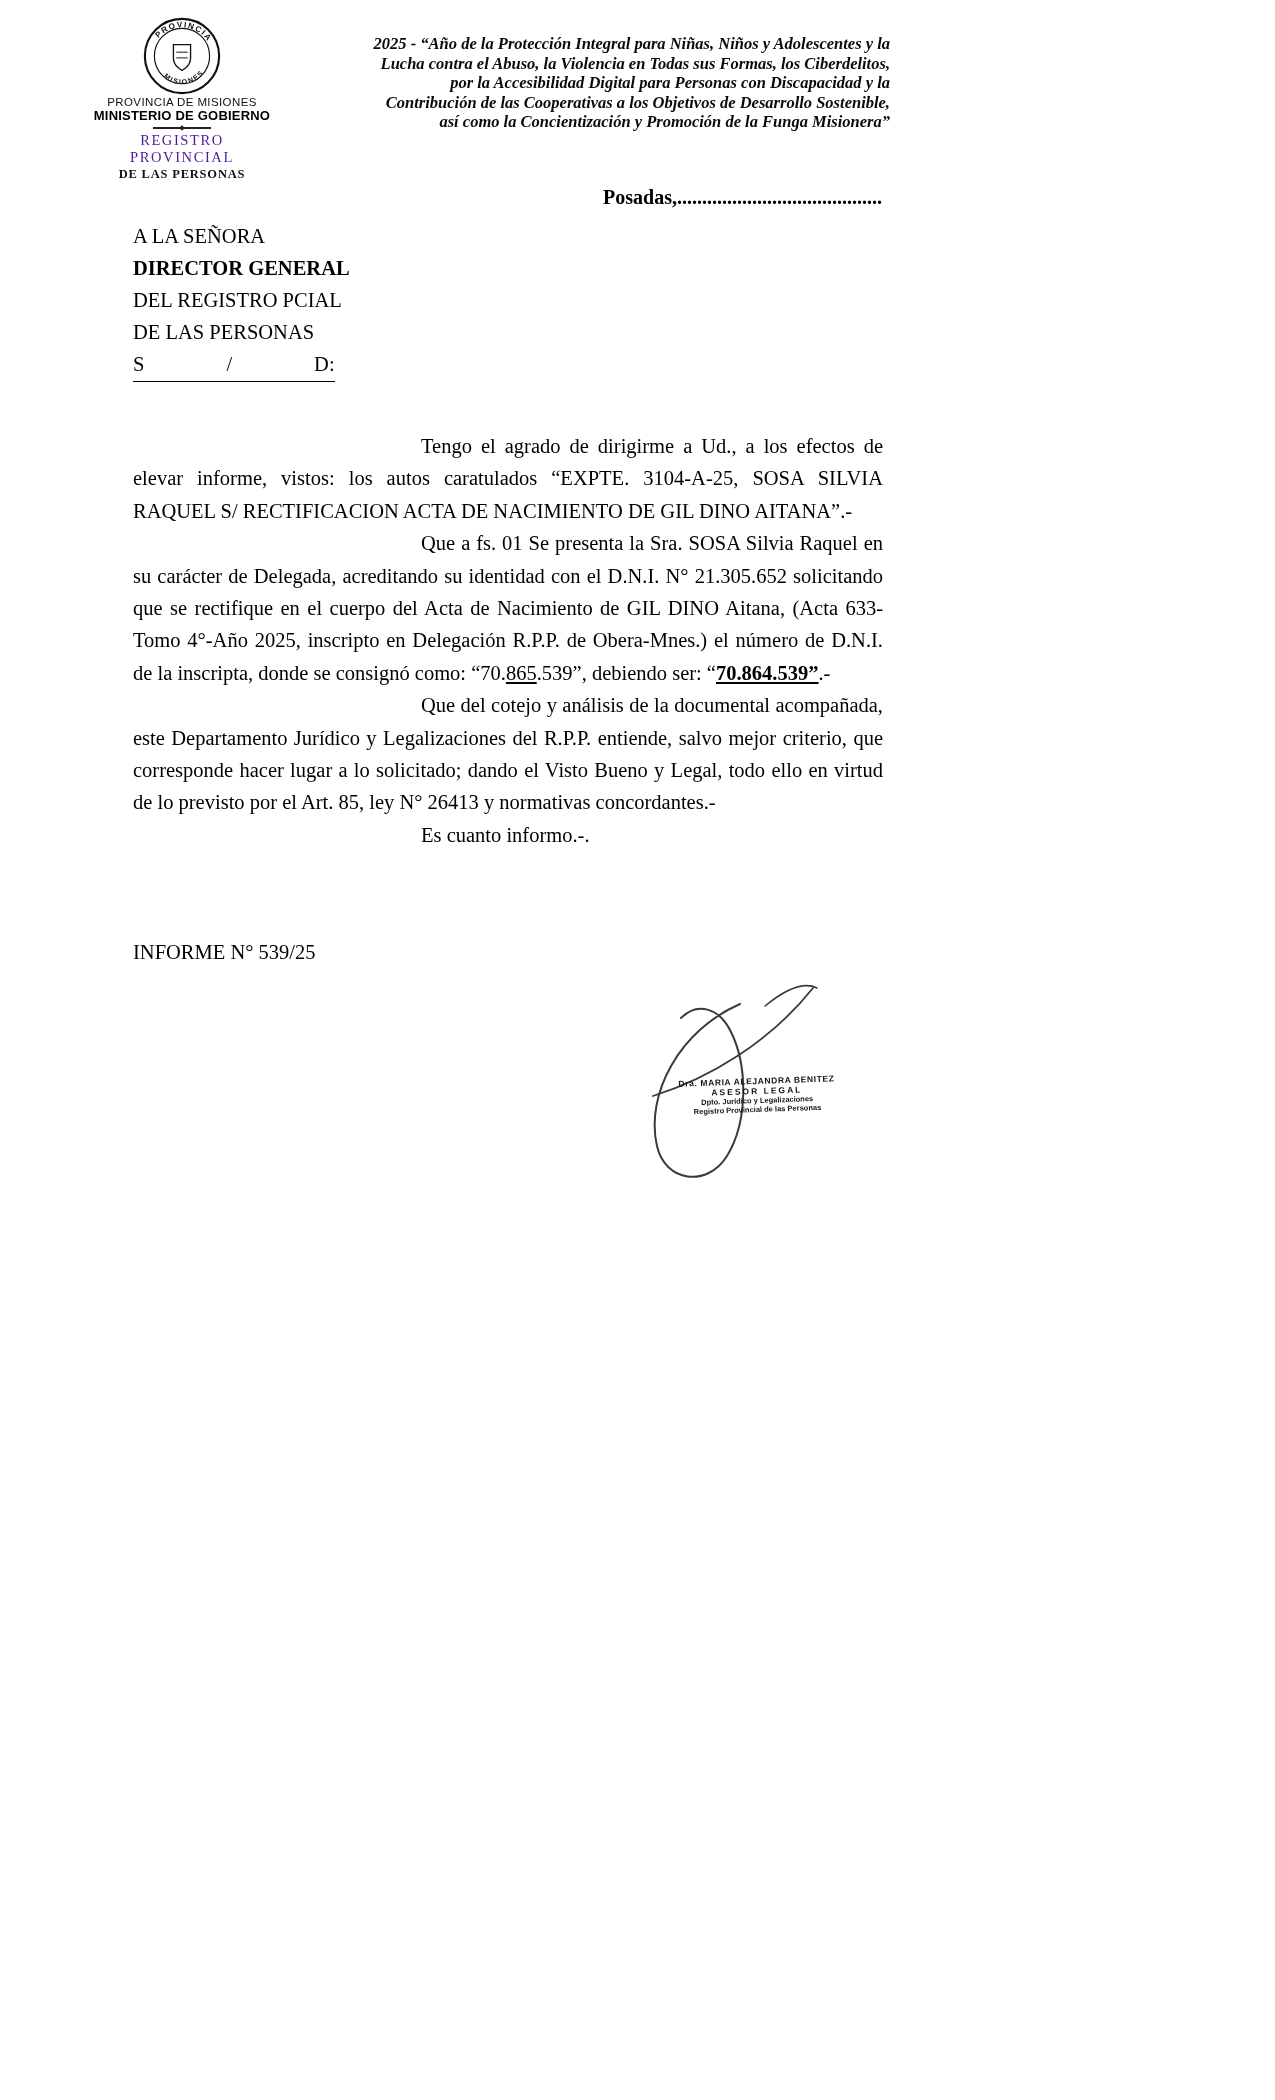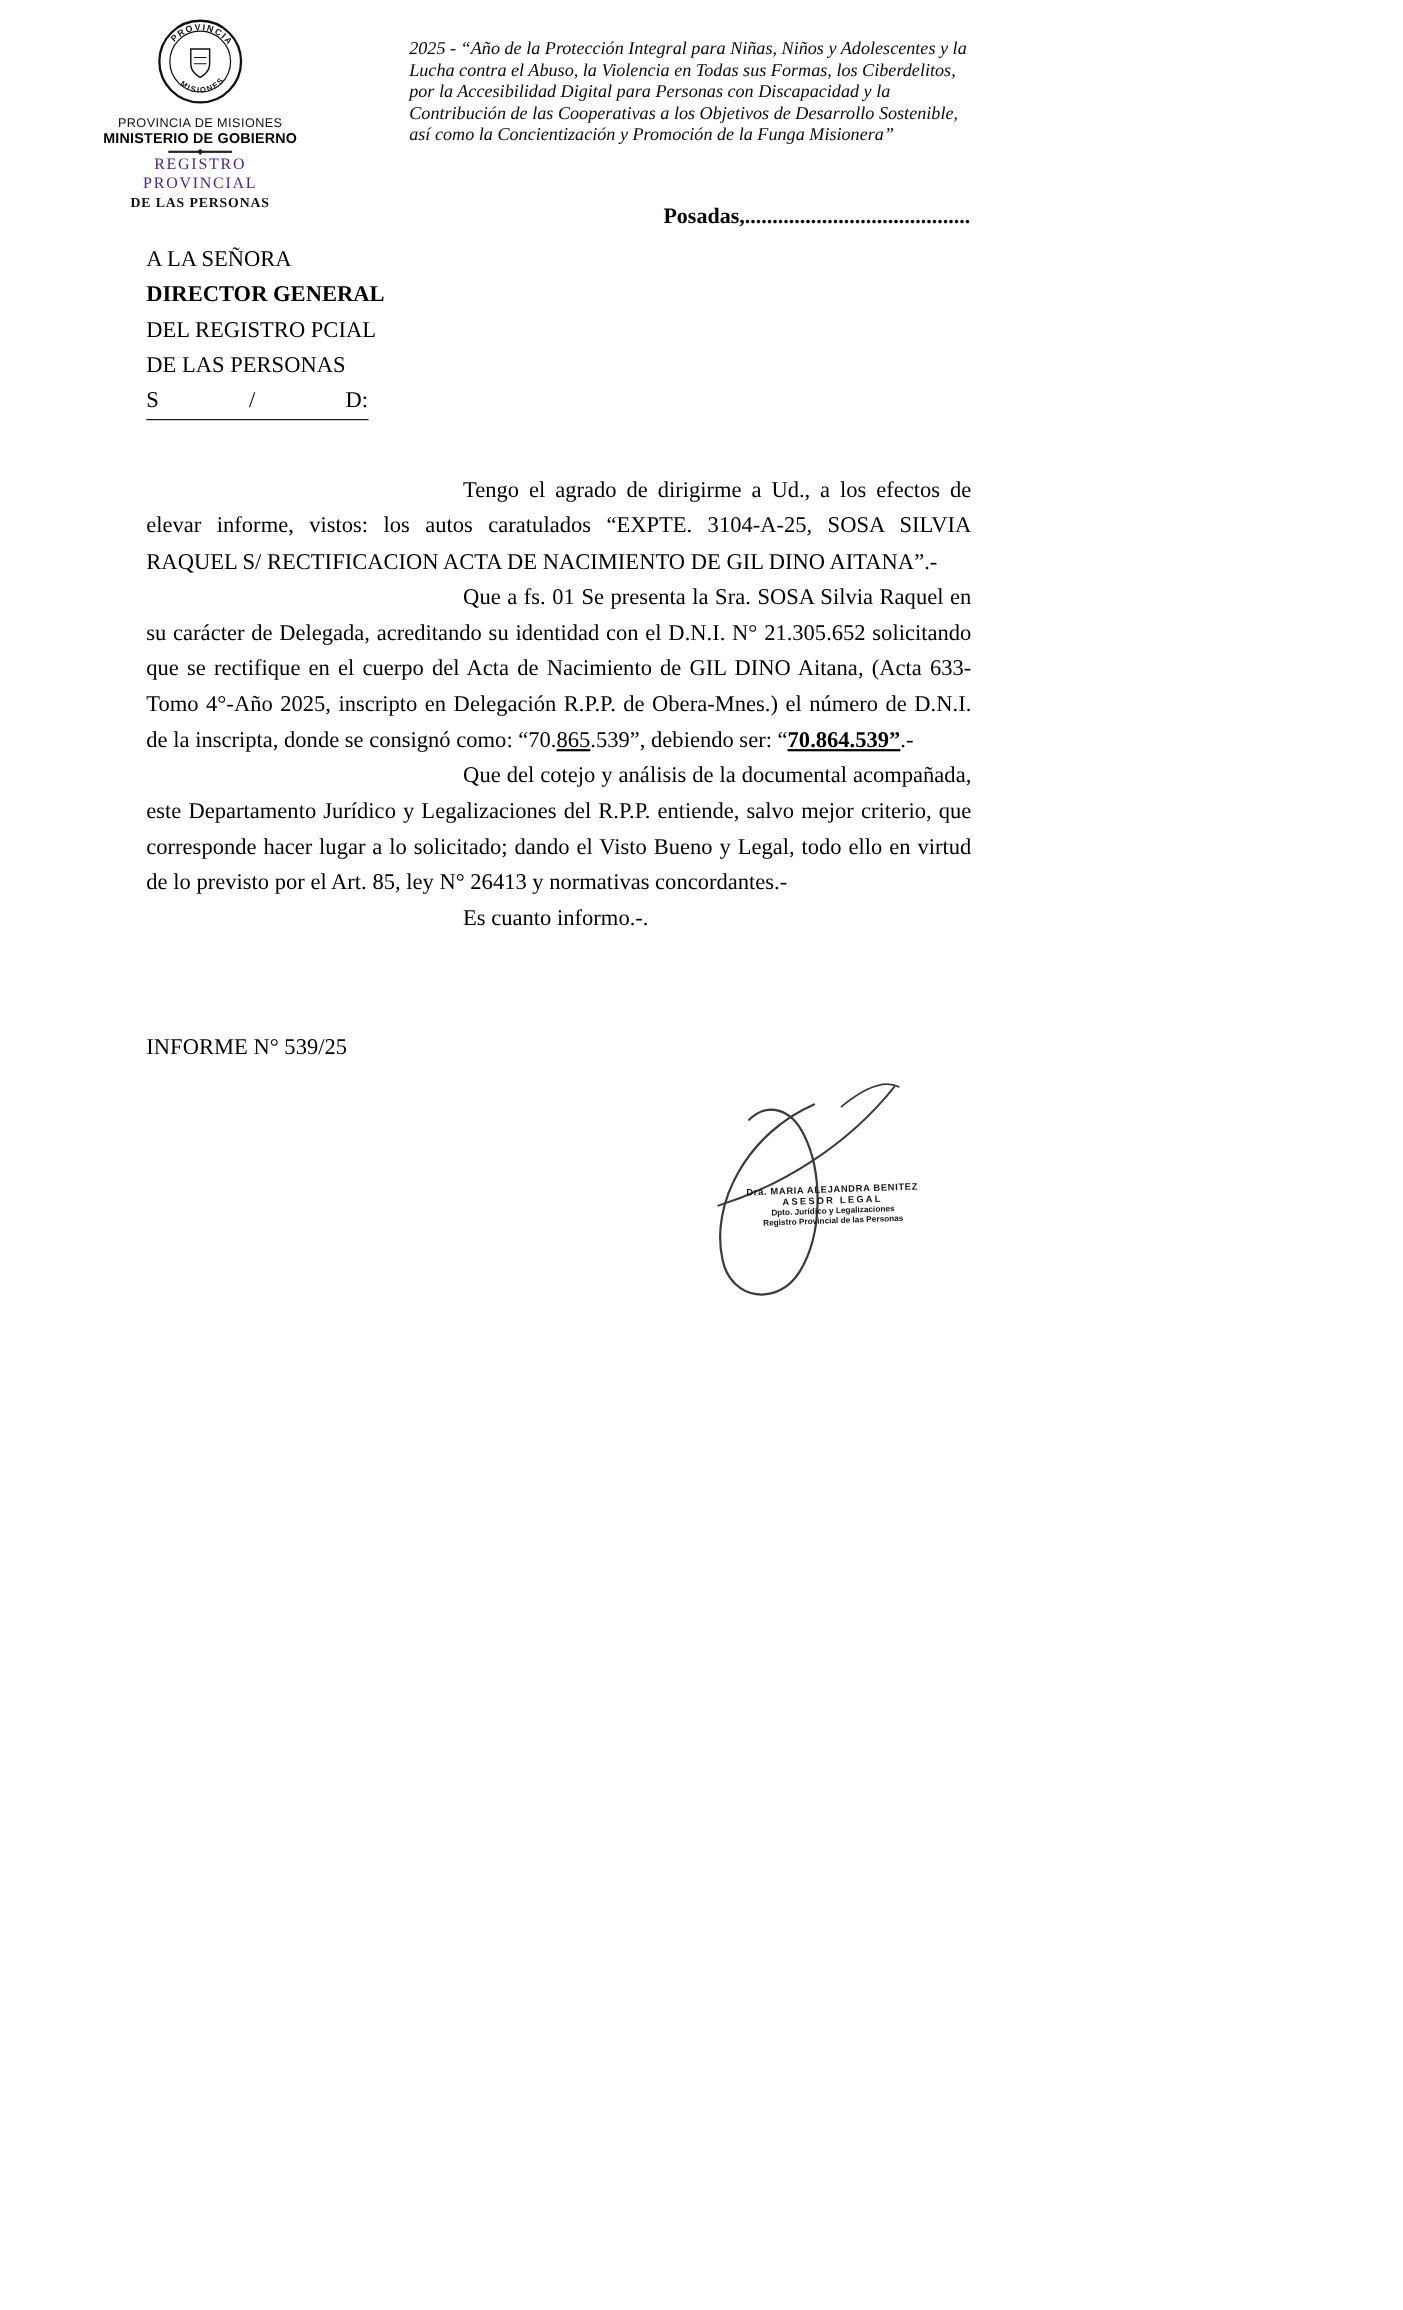--- a/index.html
+++ b/index.html
@@ -15,21 +15,21 @@
   }
 
   
   .letterhead-org {
     position:absolute; left:92px; top:16px; width:180px;
     text-align:center;
   }
   .seal-wrap { display:flex; justify-content:center; }
   .org-line1 {
     font-family:"Liberation Sans", sans-serif;
-    font-size:11.5px; letter-spacing:0.4px; margin-top:10px; color:#111;
+    font-size:11.5px; letter-spacing:0.4px; margin-top:0; color:#111;
   }
   .org-line2 {
     font-family:"Liberation Sans", sans-serif;
     font-weight:bold; font-size:13px; letter-spacing:0.2px; color:#000;
   }
   .org-divider {
     width:58px; margin:4px auto 3px auto;
     border-top:2px solid #222; position:relative; height:0;
   }
   .org-divider::after {
@@ -38,22 +38,22 @@
   }
   .org-line3 {
     font-size:14.5px; letter-spacing:1.6px; color:#4c1d95;
   }
   .org-line4 {
     font-size:12.5px; font-weight:bold; letter-spacing:0.8px; color:#111; margin-top:1px;
   }
 
   .motto {
     position:absolute; left:372px; top:34px; width:518px;
-    text-align:left;
-    font-weight:normal; font-style:italic;
+    text-align:right;
+    font-weight:bold; font-style:italic;
     font-size:16.5px; line-height:19.5px;
     color:#0a0a0a;
   }
 
   
   .dateline {
     position:absolute; right:393px; top:186px;
     font-weight:bold; font-size:20px;
     white-space:nowrap;
   }

